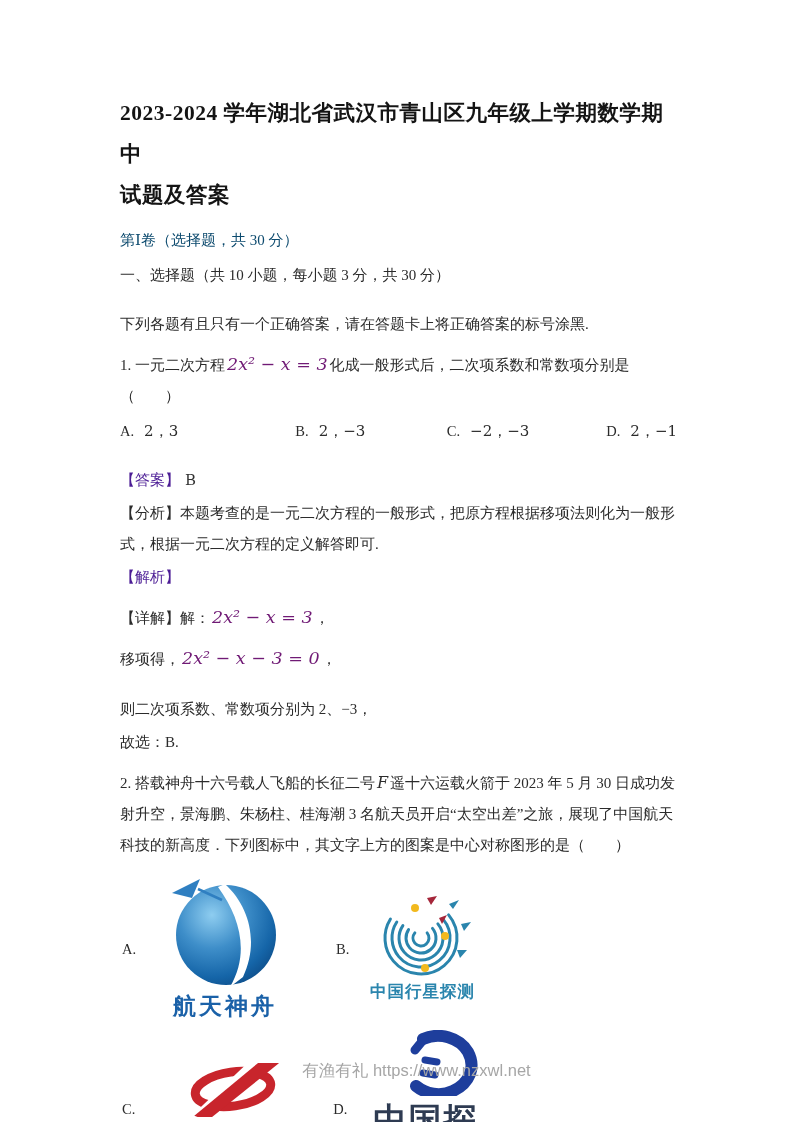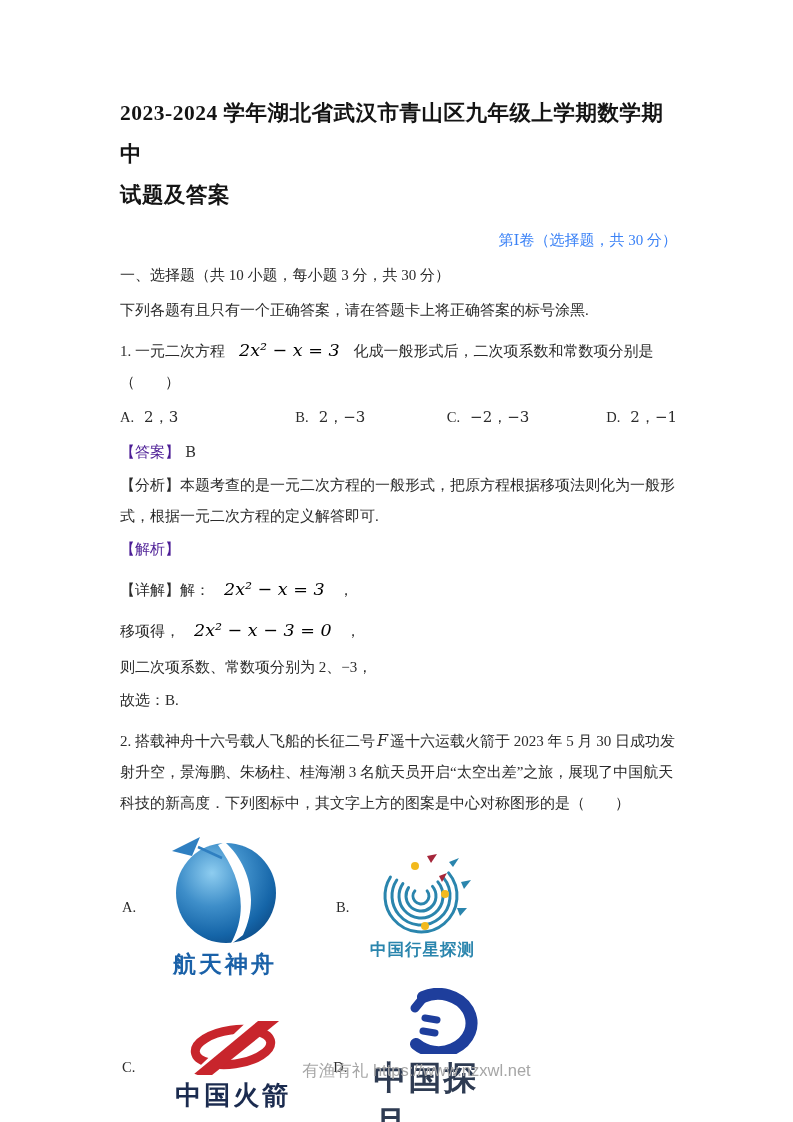--- a/index.html
+++ b/index.html
@@ -12,32 +12,32 @@
     color:#2b2b2b;
   }
   .content{position:absolute;left:120px;top:0;width:557px;}
   .title{
     margin:93px 0 10px 0;
     font-size:21.5px;font-weight:bold;color:#141414;
     line-height:41px;letter-spacing:.5px;
   }
   .title .tline{display:block;}
   .volume{
-    text-align:right;font-size:15px;color:#3b82f6;
+    text-align:left;font-size:15px;color:#0c4a6e;
     margin:4px 0 0 0;line-height:28px;
   }
   .heading{font-size:15px;line-height:30px;margin-top:6px;}
   .para{font-size:15px;line-height:31px;margin:0;}
   .gap-s{margin-top:2px;}
-  .gap-m{margin-top:5px;}
+  .gap-m{margin-top:19px;}
   .gap-l{margin-top:9px;}
   .math{
     font-family:"DejaVu Serif",serif;
-    font-style:italic;font-size:17.5px;color:#000000;
-    padding:0 14px;
+    font-style:italic;font-size:17.5px;color:#701a75;
+    padding:0 2px;
   }
   .math-f{font-family:"DejaVu Serif",serif;font-style:italic;font-size:16px;padding:0 2px;}
   .opts{display:flex;font-size:14.5px;line-height:30px;margin-top:4px;}
   .opt-a{width:176px;}
   .opt-b{width:152px;}
   .opt-c{width:160px;}
   .opt-d{flex:1;}
   .olabel{margin-right:10px;}
   .otext{font-family:"DejaVu Serif",serif;font-size:15px;}
   .tag{color:#4c1d95;}

